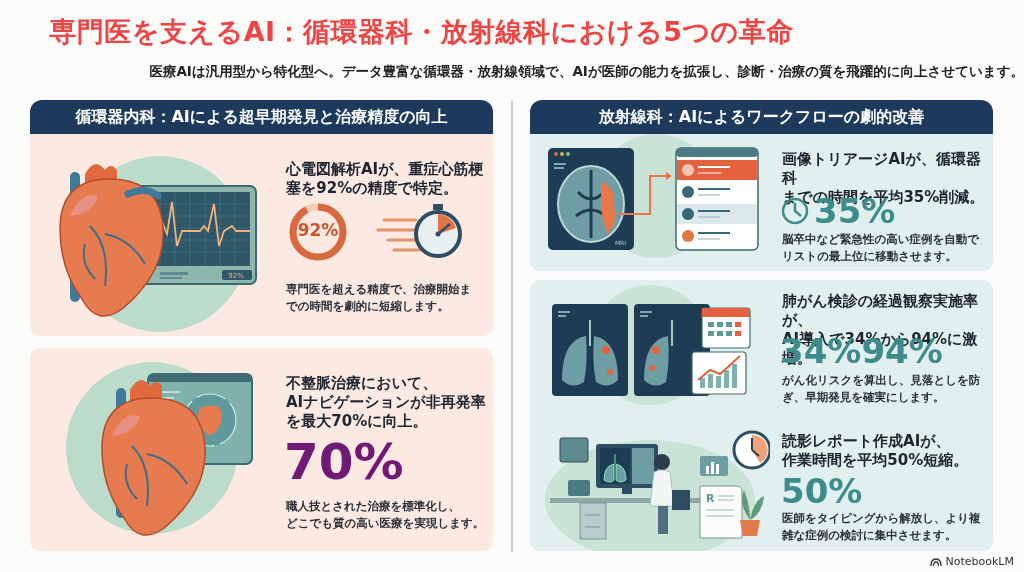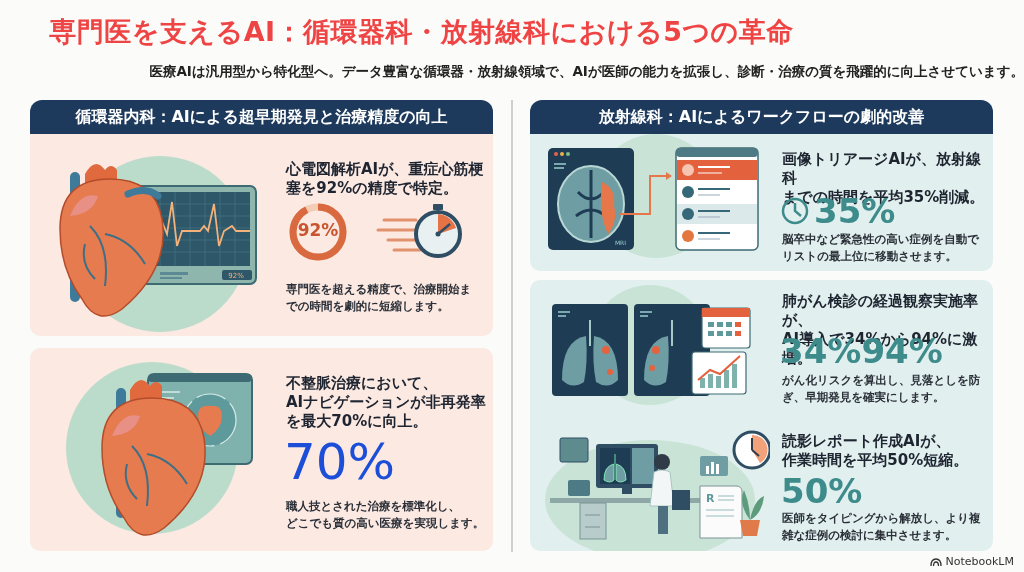--- a/index.html
+++ b/index.html
@@ -11,21 +11,21 @@
 
   .sec-head { position: absolute; height: 34px; background: #1d3a5c; color: #fff; border-radius: 12px 12px 0 0; font-size: 16px; font-weight: bold; display: flex; align-items: center; justify-content: center; }
   .card { position: absolute; border-radius: 0 0 10px 10px; overflow: hidden; }
   .card.r { border-radius: 10px; }
   .pink { background: #fbe9e2; }
   .mint { background: #e1f0ef; }
 
   .txt { position: absolute; }
   .lead { font-size: 15px; font-weight: bold; line-height: 19px; color: #1e2430; }
   .desc { font-size: 11.5px; font-weight: bold; line-height: 17px; color: #2a2f38; }
-  .big-o { font-size: 50px; font-weight: normal; color: #1d4ed8; line-height: 52px; }
+  .big-o { font-size: 50px; font-weight: bold; color: #701a75; line-height: 52px; }
   .big-t { font-size: 34px; font-weight: bold; color: #3e8b8c; line-height: 38px; }
 
   .footer { position: absolute; right: 10px; bottom: 4px; font-size: 11px; color: #333; display: flex; align-items: center; gap: 4px; }
 </style>
 </head>
 <body>
 
 <div class="title">専門医を支えるAI：循環器科・放射線科における5つの革命</div>
 <div class="subtitle">医療AIは汎用型から特化型へ。データ豊富な循環器・放射線領域で、AIが医師の能力を拡張し、診断・治療の質を飛躍的に向上させています。</div>
 <div class="divider"></div>
@@ -164,21 +164,21 @@
       <rect x="147" y="70" width="80" height="20" fill="#dbe9ea"></rect>
       <circle cx="158" cy="80" r="6" fill="#36687a"></circle>
         <line x1="168" y1="77" x2="200" y2="77" stroke="#36687a" stroke-width="2"></line>
         <line x1="168" y1="83" x2="190" y2="83" stroke="#9ab" stroke-width="1.2"></line>
       <circle cx="158" cy="102" r="6" fill="#e3773f"></circle>
         <line x1="168" y1="99" x2="200" y2="99" stroke="#36687a" stroke-width="2"></line>
         <line x1="168" y1="105" x2="190" y2="105" stroke="#9ab" stroke-width="1.2"></line>
     </g>
   </svg>
   <div class="txt lead" style="left:252px;top:16px;width:205px;">
-    <div>画像トリアージAIが、放射線科</div>
+    <div>画像トリアージAIが、循環器科</div>
     <div>までの時間を平均35%削減。</div>
   </div>
   <div style="position:absolute;left:250px;top:58px;display:flex;align-items:center;gap:4px;">
     <svg width="30" height="30">
       <circle cx="15" cy="15" r="12" fill="none" stroke="#3e8b8c" stroke-width="2.5"></circle>
       <path d="M15 7 v8 l6 5" stroke="#3e8b8c" stroke-width="2.5" fill="none"></path>
     </svg>
     <span class="big-t">35%</span>
   </div>
   <div class="txt desc" style="left:252px;top:97px;width:210px;">

